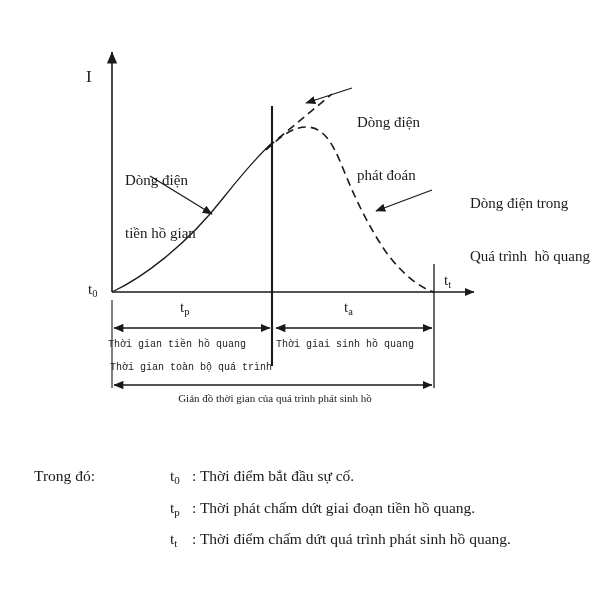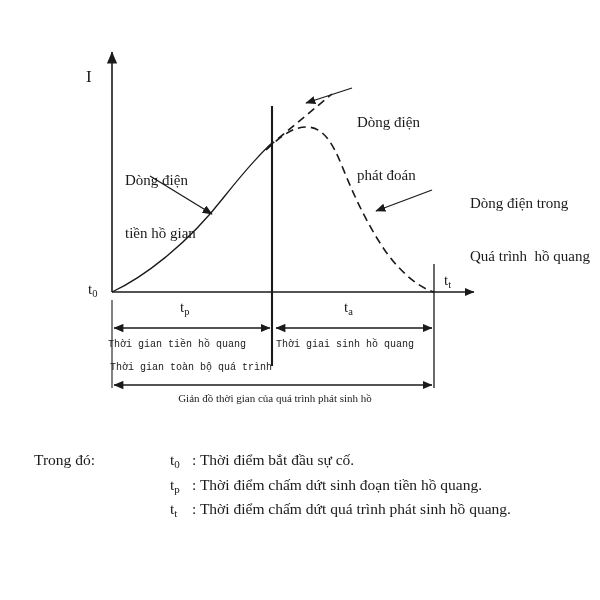--- a/index.html
+++ b/index.html
@@ -95,20 +95,21 @@
     left: 34px;
     top: 452px;
     width: 540px;
     font-size: 15.5px;
     line-height: 1.0;
   }
   #legend .legend-row {
     display: flex;
     align-items: baseline;
     margin-bottom: 9px;
+    margin-top: 16px;
   }
   #legend .legend-intro {
     width: 136px;
     flex: 0 0 136px;
   }
   #legend .legend-sym {
     width: 22px;
     flex: 0 0 22px;
   }
   #legend .legend-sym sub {
@@ -202,21 +203,21 @@
   <div id="legend">
     <div class="legend-row">
       <span class="legend-intro">Trong đó:</span>
       <span class="legend-sym"><span>t</span><sub>0</sub></span>
       <span class="legend-txt">: Thời điểm bắt đầu sự cố.</span>
     </div>
 
     <div class="legend-row">
       <span class="legend-intro spacer-intro">&nbsp;</span>
       <span class="legend-sym"><span>t</span><sub>p</sub></span>
-      <span class="legend-txt">: Thời điểm chấm dứt sinh đoạn tiền hồ quang.</span>
+      <span class="legend-txt">: Thời phát chấm dứt giai đoạn tiền hồ quang.</span>
     </div>
 
     <div class="legend-row">
       <span class="legend-intro spacer-intro">&nbsp;</span>
       <span class="legend-sym"><span>t</span><sub>t</sub></span>
       <span class="legend-txt">:  Thời điểm chấm dứt quá trình phát sinh hồ quang.</span>
     </div>
   </div>
 
 </div>

